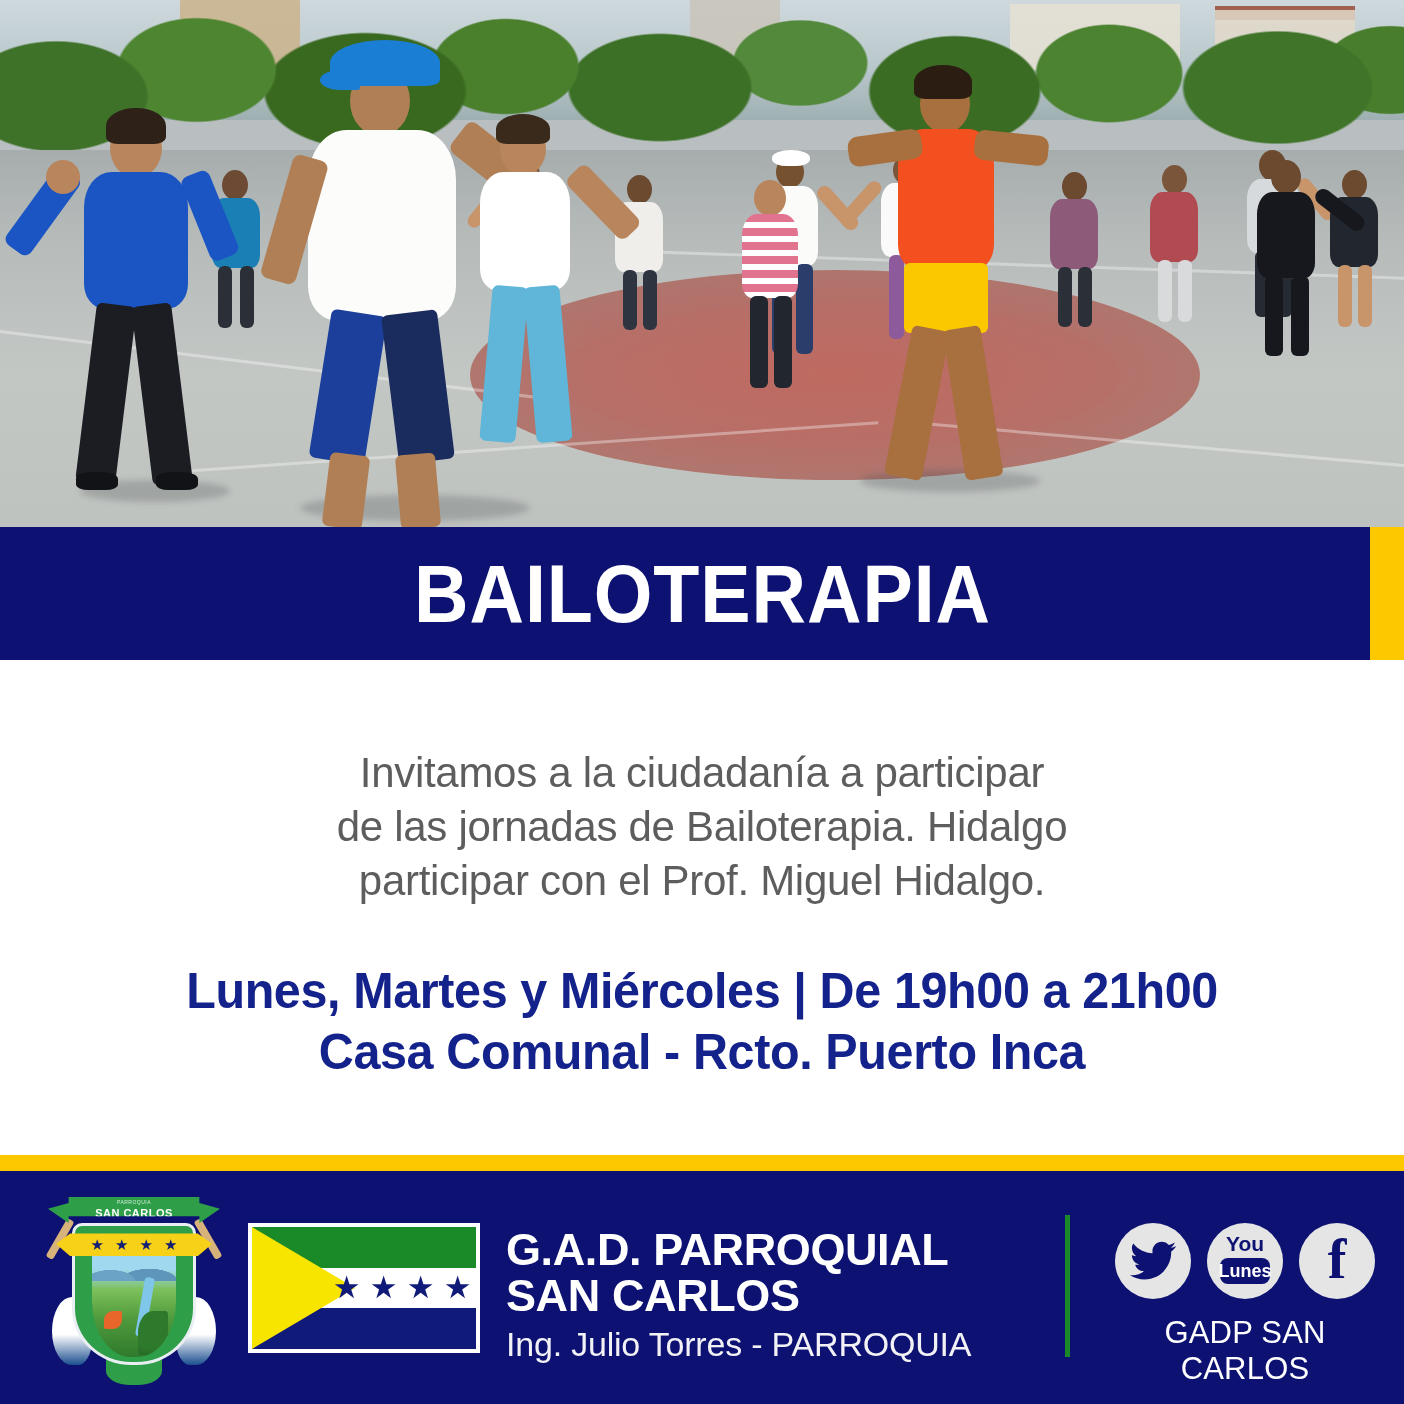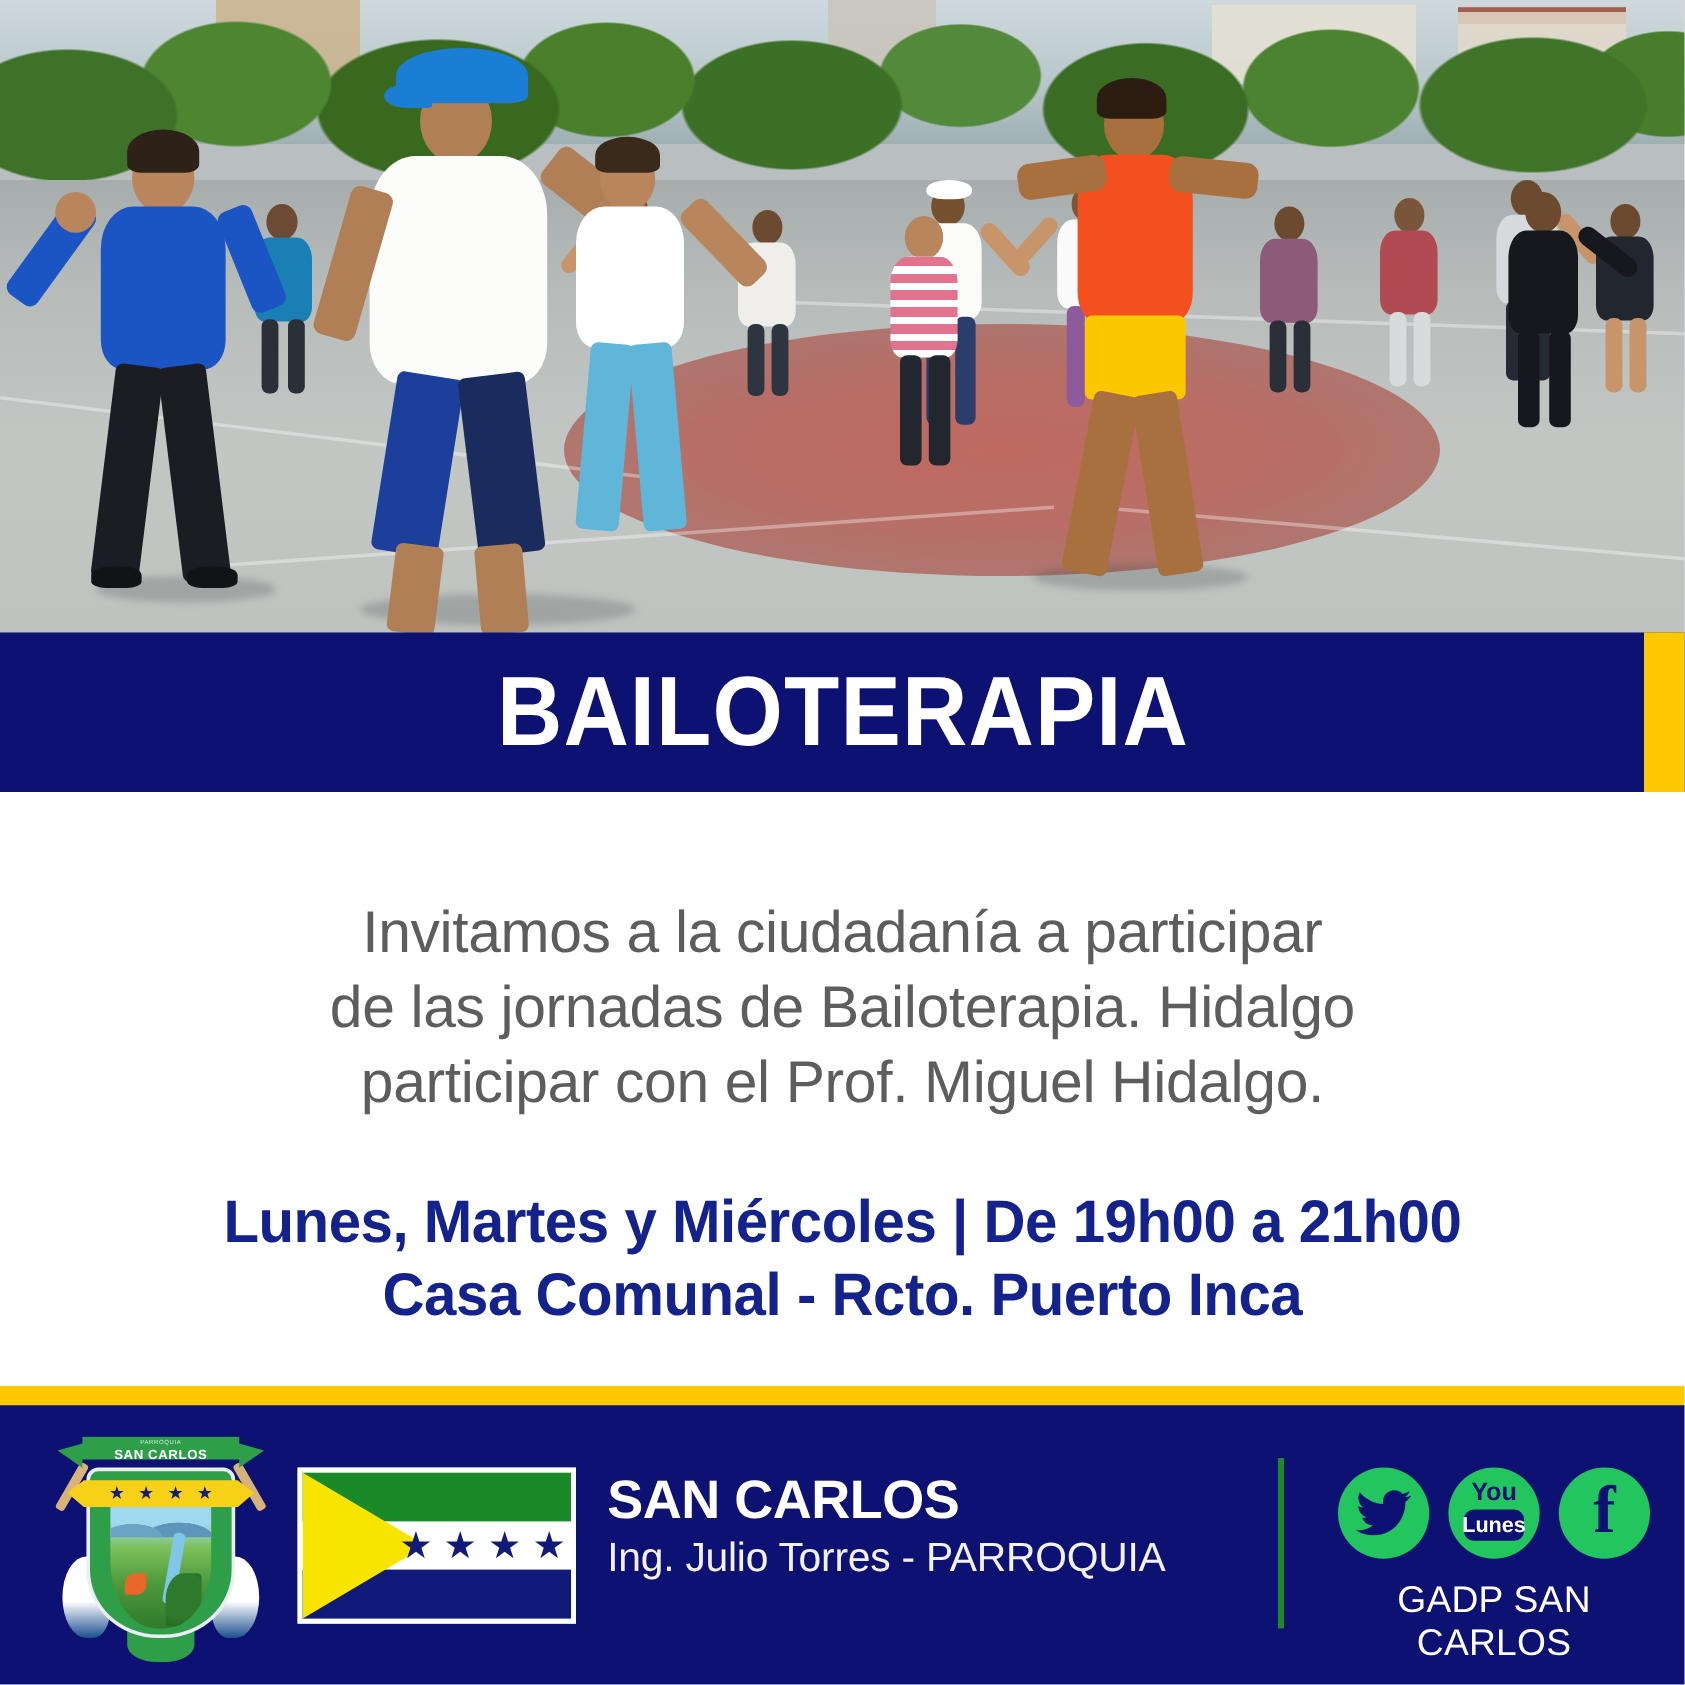--- a/index.html
+++ b/index.html
@@ -107,21 +107,21 @@
   
   .body-area {
     position: absolute; left: 0; top: 660px;
     width: 1404px; height: 495px;
     background: #ffffff;
     text-align: center;
     padding-top: 86px;
   }
   .intro {
     color: #5d5d5d;
-    font-size: 49px;
+    font-size: 42px;
     line-height: 1.28;
     font-weight: normal;
     letter-spacing: -.3px;
     padding: 0 87px;
   }
   .schedule {
     margin-top: 54px;
     color: #14228c;
     font-weight: bold;
     font-size: 50px;
@@ -252,21 +252,21 @@
   .divider {
     position: absolute; left: 1065px; top: 44px;
     width: 5px; height: 142px; background: #1a8a29;
   }
 
   
   .social { position: absolute; left: 1104px; top: 52px; width: 282px; }
   .social-row { display: flex; gap: 16px; align-items: center; justify-content: center; }
   .sicon {
     width: 76px; height: 76px; border-radius: 50%;
-    background: #22c55e;
+    background: #e5e5e5;
     display: flex; align-items: center; justify-content: center;
     position: relative;
   }
   .yt-you {
     position: absolute; top: 10px; left: 0; width: 100%;
     text-align: center; color: #0d1272; font-weight: bold;
     font-size: 21px; line-height: 1;
   }
   .yt-tube {
     position: absolute; top: 35px; left: 13px; width: 50px; height: 26px;
@@ -486,20 +486,21 @@
         <div class="flag-stars">
           <span class="flag-star">★</span>
           <span class="flag-star">★</span>
           <span class="flag-star">★</span>
           <span class="flag-star">★</span>
         </div>
       </div>
     </div>
 
     <div class="orgtext">
+      <div class="org-l1">G.A.D. PARROQUIAL</div>
       <div class="org-l2">SAN CARLOS</div>
       <div class="org-sub">Ing. Julio Torres - PARROQUIA</div>
     </div>
 
     <div class="divider"></div>
 
     <div class="social">
       <div class="social-row">
 
         <div class="sicon">

